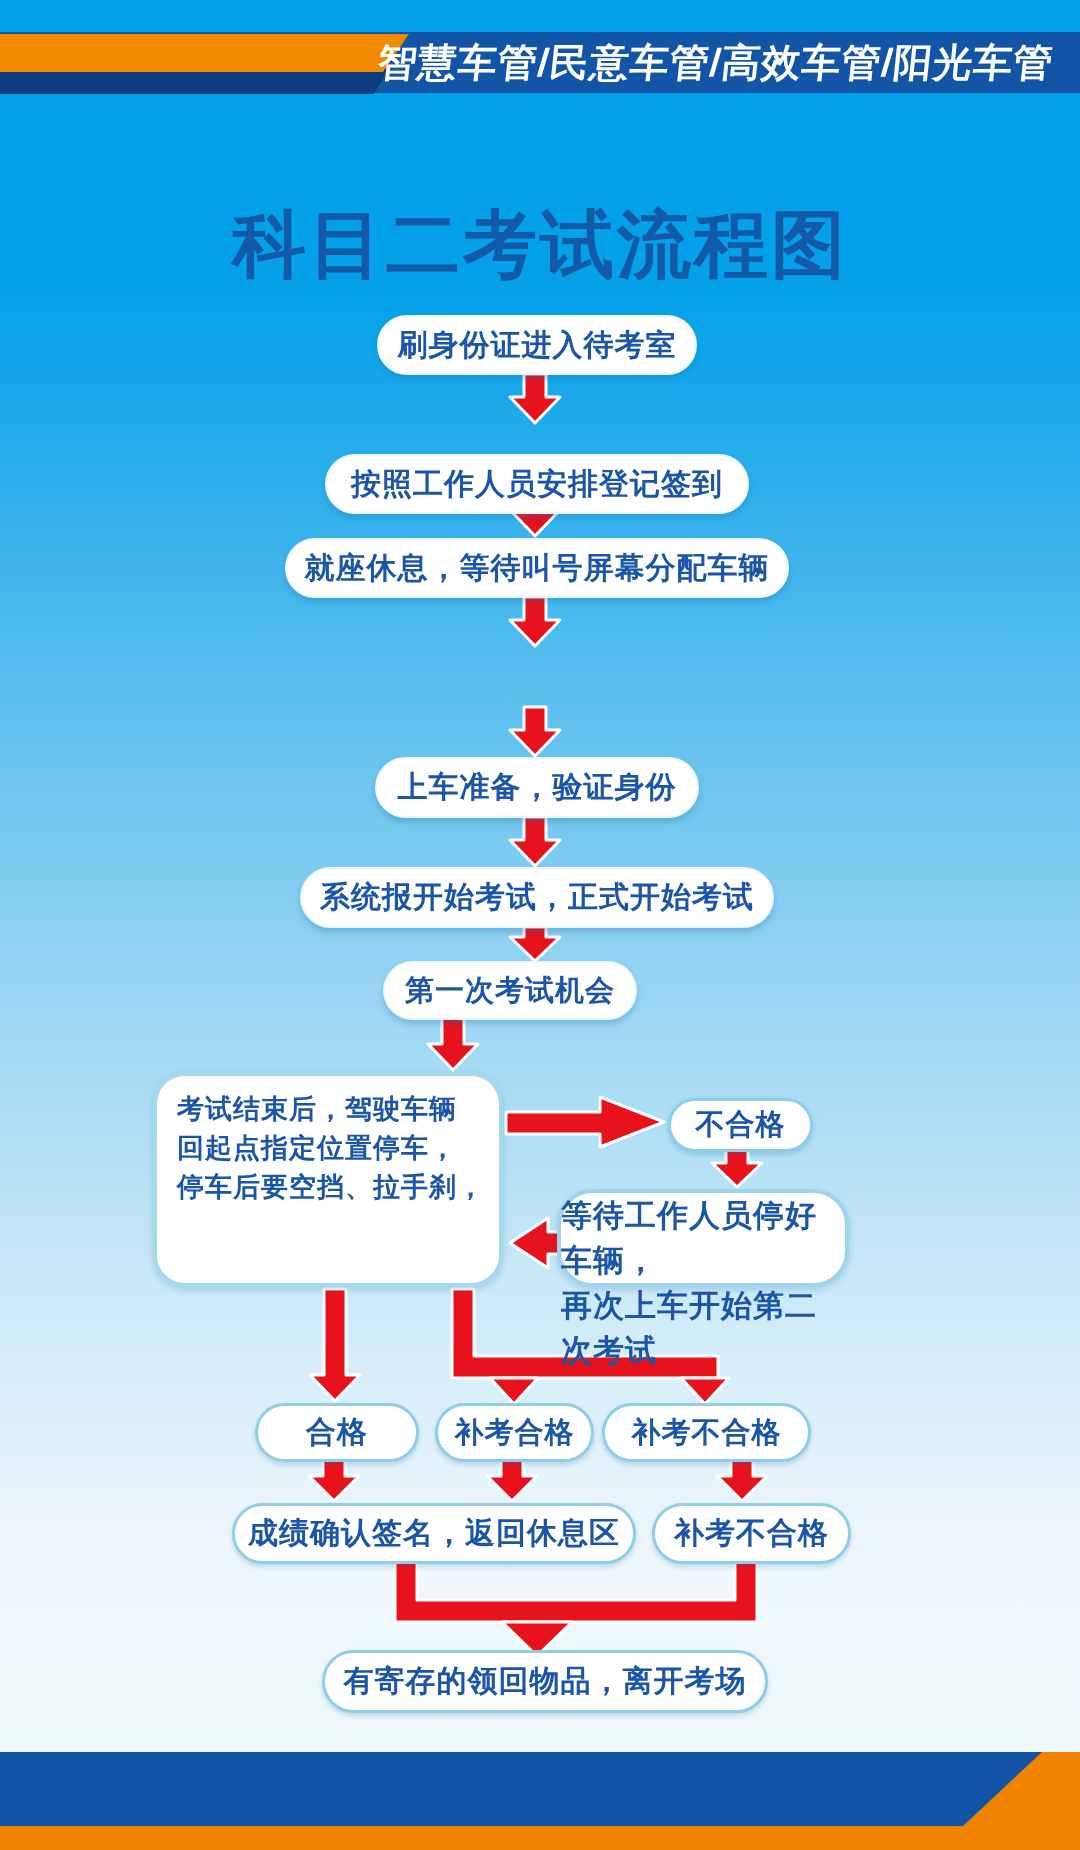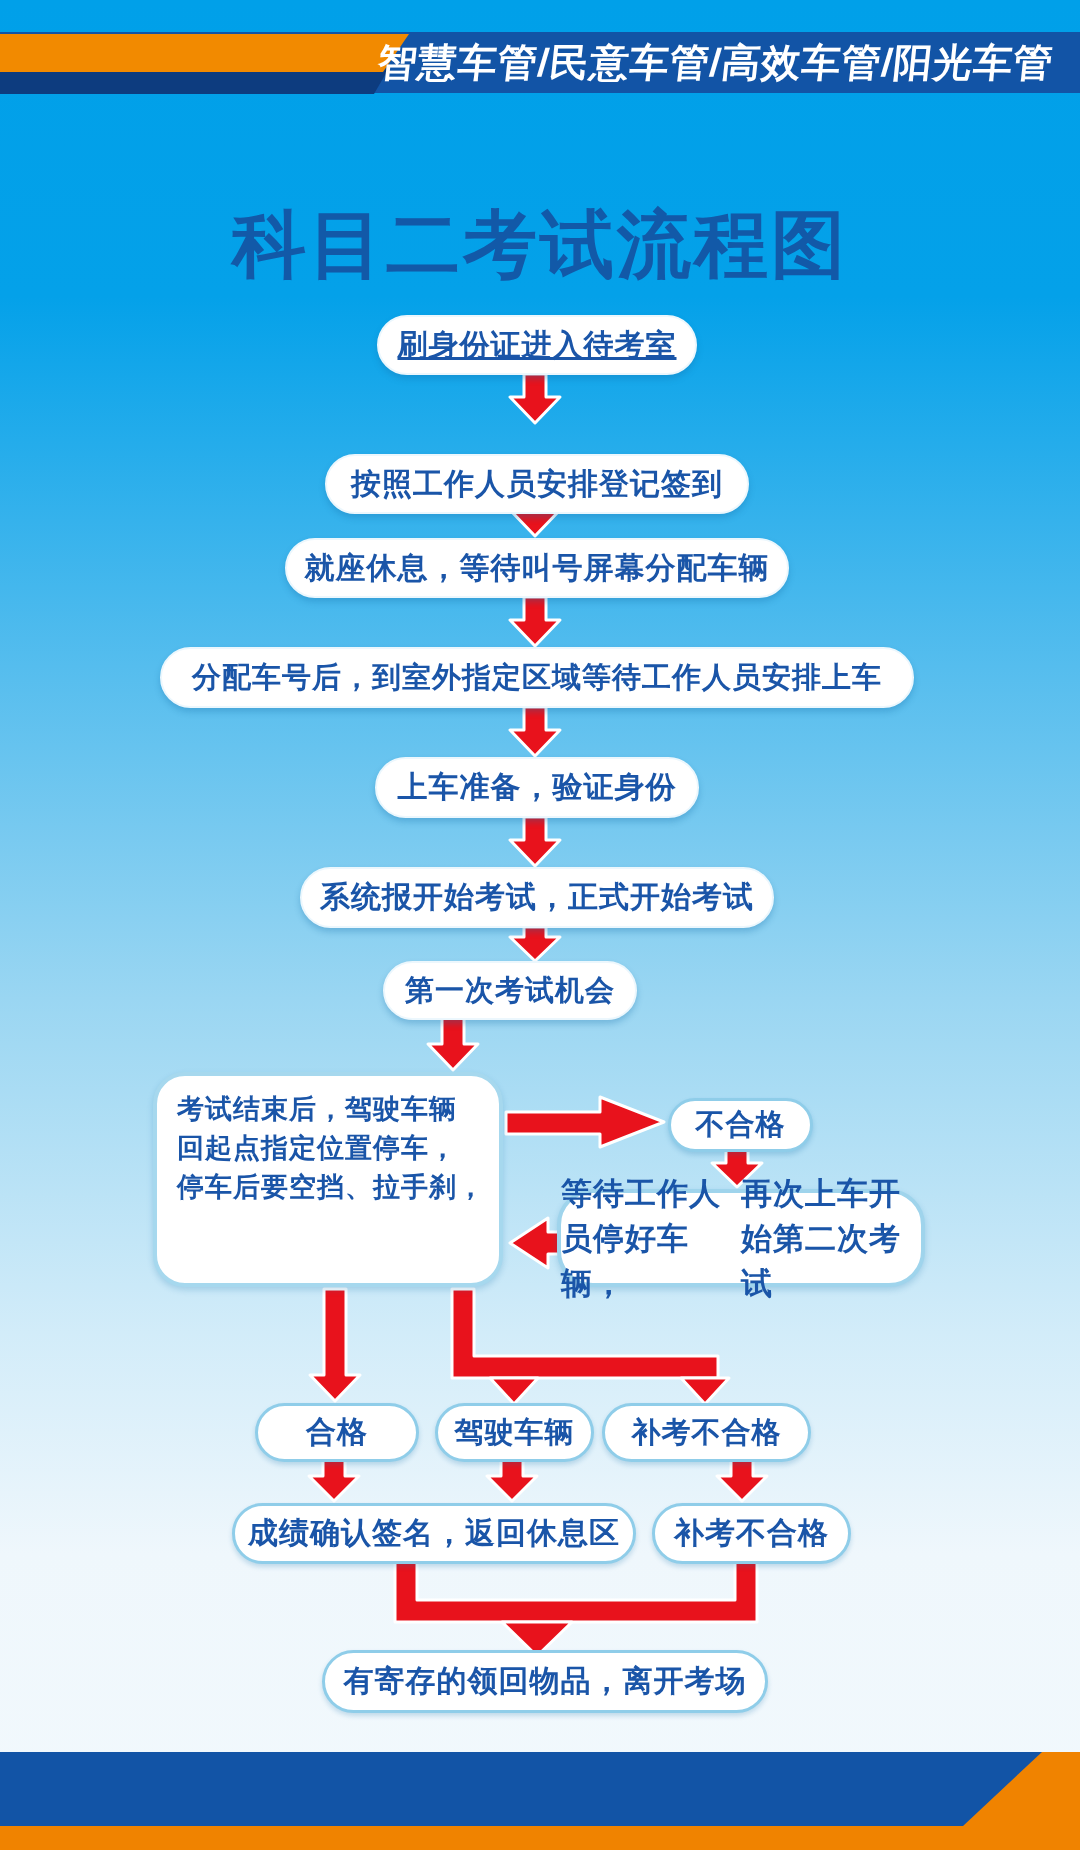--- a/index.html
+++ b/index.html
@@ -22,24 +22,24 @@
   
   .pill{position:absolute;background:#fff;border-radius:999px;display:flex;
     align-items:center;justify-content:center;font-weight:bold;color:#1A55A8;
     font-size:30px;letter-spacing:1px;white-space:nowrap;}
   .soft{border:2px solid #ECF7FD;box-shadow:0 4px 6px rgba(20,110,170,.30);}
   .edged{border:3px solid #8FCDE9;box-shadow:0 3px 5px rgba(20,110,170,.22);}
   .bigbox{position:absolute;left:153px;top:1072px;width:350px;height:215px;background:#fff;
     border:4px solid #A6D8EE;border-radius:32px;box-shadow:0 3px 6px rgba(20,110,170,.22);
     color:#1A55A8;font-weight:bold;font-size:27px;line-height:39px;letter-spacing:1px;
     padding:14px 0 0 20px;box-sizing:border-box;}
-  .secondbox{position:absolute;left:557px;top:1189px;width:368px;height:98px;background:#fff;
+  .secondbox{position:absolute;left:557px;top:1189px;width:292px;height:98px;background:#fff;
     border:4px solid #9FD4EC;border-radius:36px;box-shadow:0 3px 6px rgba(20,110,170,.22);
     color:#1A55A8;font-weight:bold;font-size:31px;line-height:45px;letter-spacing:1px;
-    display:flex;flex-direction:row;align-items:center;justify-content:flex-start;box-sizing:border-box;}
+    display:flex;flex-direction:column;align-items:center;justify-content:flex-start;box-sizing:border-box;}
   
   .flowsvg{position:absolute;left:0;top:0;}
   .flowsvg polygon{fill:#E8121C;stroke:#fff;stroke-width:3;stroke-linejoin:round;}
   
   .ftr-orange{position:absolute;left:0;top:1752px;width:1080px;height:98px;background:#F08300;}
   .ftr-blue{position:absolute;left:0;top:1752px;width:1080px;height:74px;background:#1254A6;
     clip-path:polygon(0 0,1042px 0,963px 100%,0 100%);}
   .ftr-text{position:absolute;left:32px;top:1752px;height:74px;line-height:74px;
     color:#fff;font-weight:bold;font-size:42px;letter-spacing:2px;}
 </style>
@@ -78,43 +78,42 @@
     <polygon points="681,1378 729,1378 705,1404"></polygon>
 
     <polygon points="323,1459 345,1459 345,1476 359,1476 334,1501 309,1476 323,1476"></polygon>
     <polygon points="501,1459 523,1459 523,1476 537,1476 512,1501 487,1476 501,1476"></polygon>
     <polygon points="731,1459 753,1459 753,1476 767,1476 742,1501 717,1476 731,1476"></polygon>
 
     <polygon points="395,1559 417,1559 417,1600 735,1600 735,1559 757,1559 757,1622 395,1622"></polygon>
     <polygon points="502,1622 572,1622 537,1656"></polygon>
   </svg>
 
-  <div class="pill soft" style="left:377px;top:315px;width:316px;height:56px;text-decoration:underline;">刷身份证进入待考室</div>
+  <div class="pill soft" style="left:377px;top:315px;width:316px;height:56px;">刷身份证进入待考室</div>
   <div class="pill soft" style="left:325px;top:424px;width:420px;height:56px;margin-top:30px;">按照工作人员安排登记签到</div>
   <div class="pill soft" style="left:285px;top:538px;width:500px;height:56px;">就座休息，等待叫号屏幕分配车辆</div>
-  <div class="pill soft" style="left:160px;top:647px;width:750px;height:57px;font-size:29px;">分配车号后，到室外指定区域等待工作人员安排上车</div>
   <div class="pill soft" style="left:375px;top:757px;width:320px;height:57px;">上车准备，验证身份</div>
   <div class="pill soft" style="left:300px;top:867px;width:470px;height:57px;">系统报开始考试，正式开始考试</div>
   <div class="pill soft" style="left:383px;top:961px;width:250px;height:55px;font-size:29px;">第一次考试机会</div>
 
   <div class="bigbox">
     <div>考试结束后，驾驶车辆</div>
     <div>回起点指定位置停车，</div>
     <div>停车后要空挡、拉手刹，</div>
   </div>
 
   <div class="pill edged" style="left:668px;top:1098px;width:139px;height:48px;font-size:29px;">不合格</div>
 
   <div class="secondbox">
     <div>等待工作人员停好车辆，</div>
     <div>再次上车开始第二次考试</div>
   </div>
 
   <div class="pill edged" style="left:255px;top:1403px;width:158px;height:53px;">合格</div>
-  <div class="pill edged" style="left:435px;top:1403px;width:153px;height:53px;font-size:29px;">驾驶车辆</div>
+  <div class="pill edged" style="left:435px;top:1403px;width:153px;height:53px;font-size:29px;">补考合格</div>
   <div class="pill edged" style="left:602px;top:1403px;width:203px;height:53px;font-size:29px;">补考不合格</div>
 
   <div class="pill edged" style="left:232px;top:1503px;width:398px;height:55px;">成绩确认签名，返回休息区</div>
   <div class="pill edged" style="left:652px;top:1503px;width:193px;height:55px;">补考不合格</div>
 
   <div class="pill edged" style="left:322px;top:1650px;width:440px;height:57px;">有寄存的领回物品，离开考场</div>
 
   <div class="ftr-orange"></div>
   <div class="ftr-blue"></div>
 

